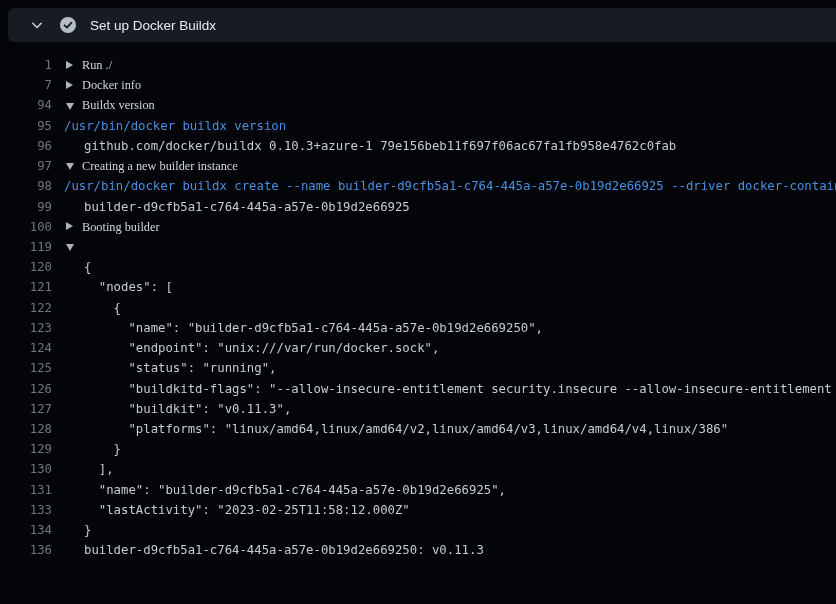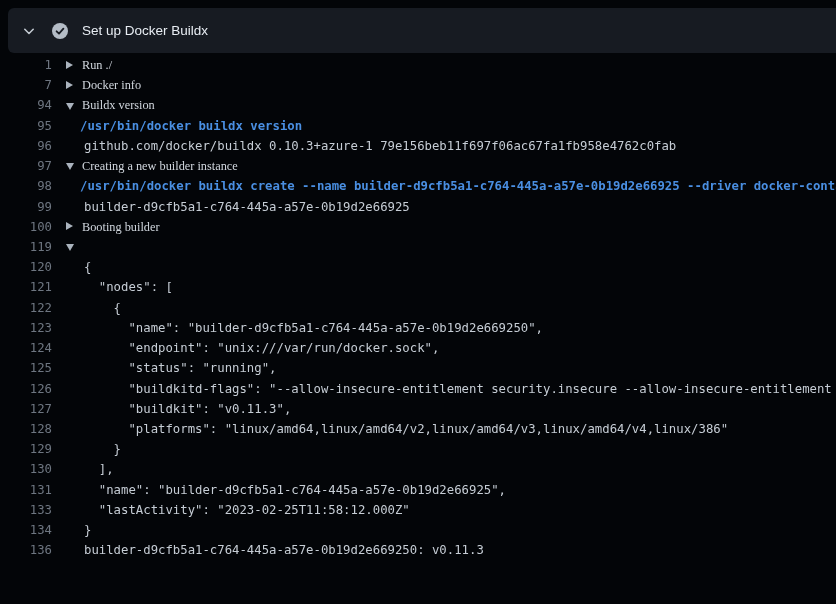--- a/index.html
+++ b/index.html
@@ -8,23 +8,23 @@
     --command-text:#4a8fe2; --arrow:#aab3bd; --icon-circle:#b4bcc6; --icon-check:#171b22;
   }
   *{box-sizing:border-box;}
   html,body{margin:0;padding:0;}
   body{
     width:836px;height:604px;overflow:hidden;position:relative;
     background:var(--page-bg);
     font-family:"DejaVu Sans Mono","Liberation Mono",monospace;
   }
   .step-header{
-    position:absolute;left:8px;top:8px;right:0;height:45px;
+    position:absolute;left:8px;top:8px;right:0;height:34px;
     background:var(--header-bg);border-radius:6px 0 0 6px;
-    display:flex;align-items:center;padding-left:14px;cursor:pointer;
+    display:flex;align-items:center;padding-left:22px;cursor:pointer;
   }
   .chevron{width:14px;height:14px;display:flex;align-items:center;justify-content:center;flex:none;}
   .status{width:16px;height:16px;margin-left:16px;flex:none;}
   .step-title{
     margin-left:14px;
     font-family:"Liberation Sans","DejaVu Sans",sans-serif;
     font-size:13.5px;color:var(--title-text);font-weight:400;
     white-space:nowrap;
   }
   .log{position:absolute;left:0;top:55px;right:0;}
@@ -46,21 +46,21 @@
     border-top:4.5px solid transparent;border-bottom:4.5px solid transparent;
   }
   .arrow.expanded::before{
     margin-top:-3px;
     border-top:7px solid var(--arrow);
     border-left:4.5px solid transparent;border-right:4.5px solid transparent;
   }
   .text{flex:none;}
   .row.group .text{color:var(--group-text);cursor:pointer;font-family:Liberation Serif, serif;}
   .row.output .text{color:var(--output-text);margin-left:32px;}
-  .row.command .text{color:var(--command-text);font-weight:bold;margin-left:28px;}
+  .row.command .text{color:var(--command-text);font-weight:normal;margin-left:12px;}
 </style>
 </head>
 <body>
 
 <div class="step-header">
   <span class="chevron">
     <svg width="14" height="14" viewBox="0 0 16 16" aria-hidden="true">
       <path d="M3.2 6 L8 10.8 L12.8 6" fill="none" stroke="#c3cad2" stroke-width="1.8" stroke-linecap="round" stroke-linejoin="round"></path>
     </svg>
   </span>

